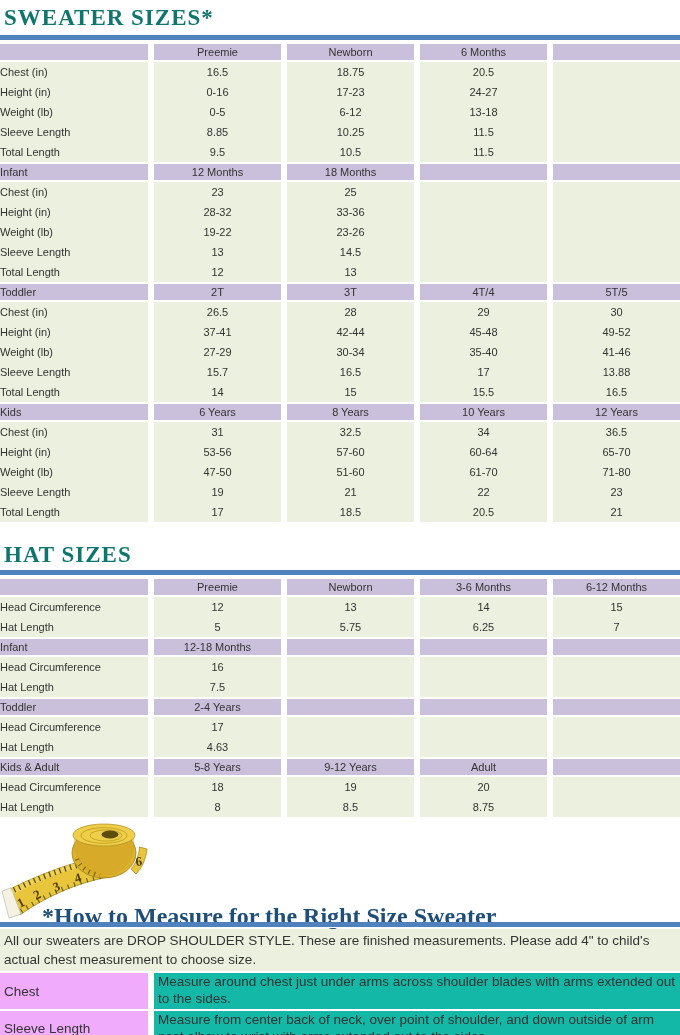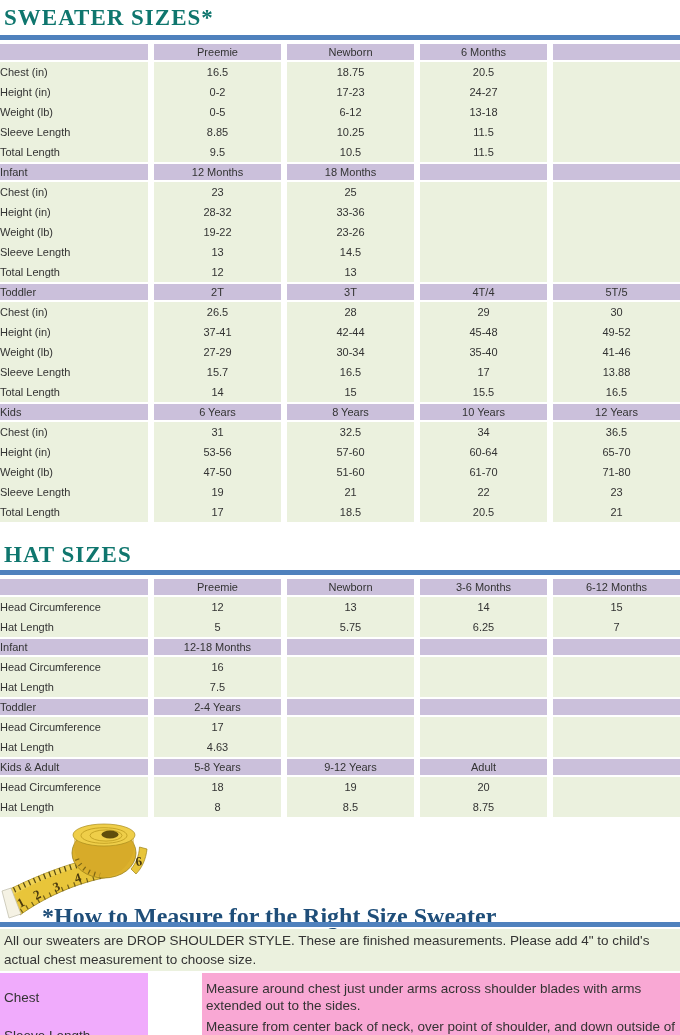--- a/index.html
+++ b/index.html
@@ -37,42 +37,42 @@
     position:absolute;left:0;top:112px;width:680px;box-sizing:border-box;
     background:#EBF1DE;padding:2px 6px 2px 4px;font-size:13.5px;line-height:19px;
   }
   .mrow{
     position:absolute;left:0;width:680px;
     display:grid;grid-template-columns:148px 526px;column-gap:6px;font-size:13.5px;
   }
   .mrow-chest{top:156px;height:36px;}
   .mrow-sleeve{top:194px;height:33px;}
   .mlabel{background:#f0abfc;display:flex;align-items:center;padding-left:4px;box-sizing:border-box;}
-  .mtext{background:#f9a8d4;padding:8px 4px;line-height:16.5px;box-sizing:border-box;margin-left:48px;}
+  .mtext{background:#14b8a6;padding:1px 4px;line-height:16.5px;box-sizing:border-box;}
 </style>
 </head>
 <body>
 
 <div class="page">
 
   <h1 class="doc-title">SWEATER SIZES*</h1>
   <div class="accent-bar t1-bar"></div>
   <div class="sizes-grid">
       <div class="cell hdr lbl"></div>
       <div class="cell hdr val">Preemie</div>
       <div class="cell hdr val">Newborn</div>
       <div class="cell hdr val">6 Months</div>
       <div class="cell hdr val"></div>
       <div class="cell dat lbl">Chest (in)</div>
       <div class="cell dat val">16.5</div>
       <div class="cell dat val">18.75</div>
       <div class="cell dat val">20.5</div>
       <div class="cell dat val"></div>
       <div class="cell dat lbl">Height (in)</div>
-      <div class="cell dat val">0-2</div>
+      <div class="cell dat val">0-16</div>
       <div class="cell dat val">17-23</div>
       <div class="cell dat val">24-27</div>
       <div class="cell dat val"></div>
       <div class="cell dat lbl">Weight (lb)</div>
       <div class="cell dat val">0-5</div>
       <div class="cell dat val">6-12</div>
       <div class="cell dat val">13-18</div>
       <div class="cell dat val"></div>
       <div class="cell dat lbl">Sleeve Length</div>
       <div class="cell dat val">8.85</div>

